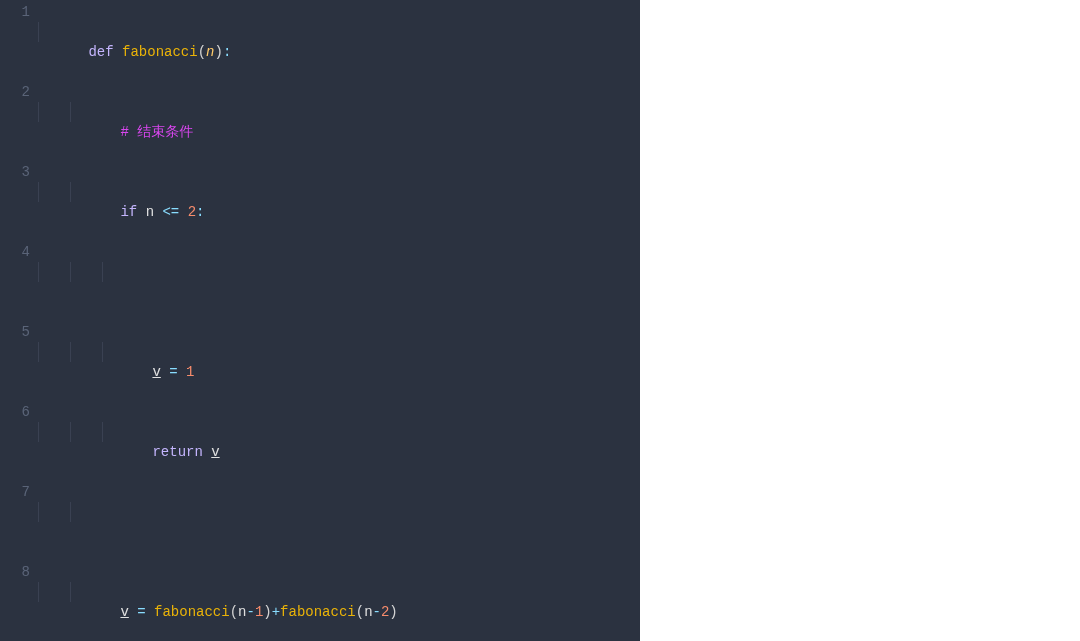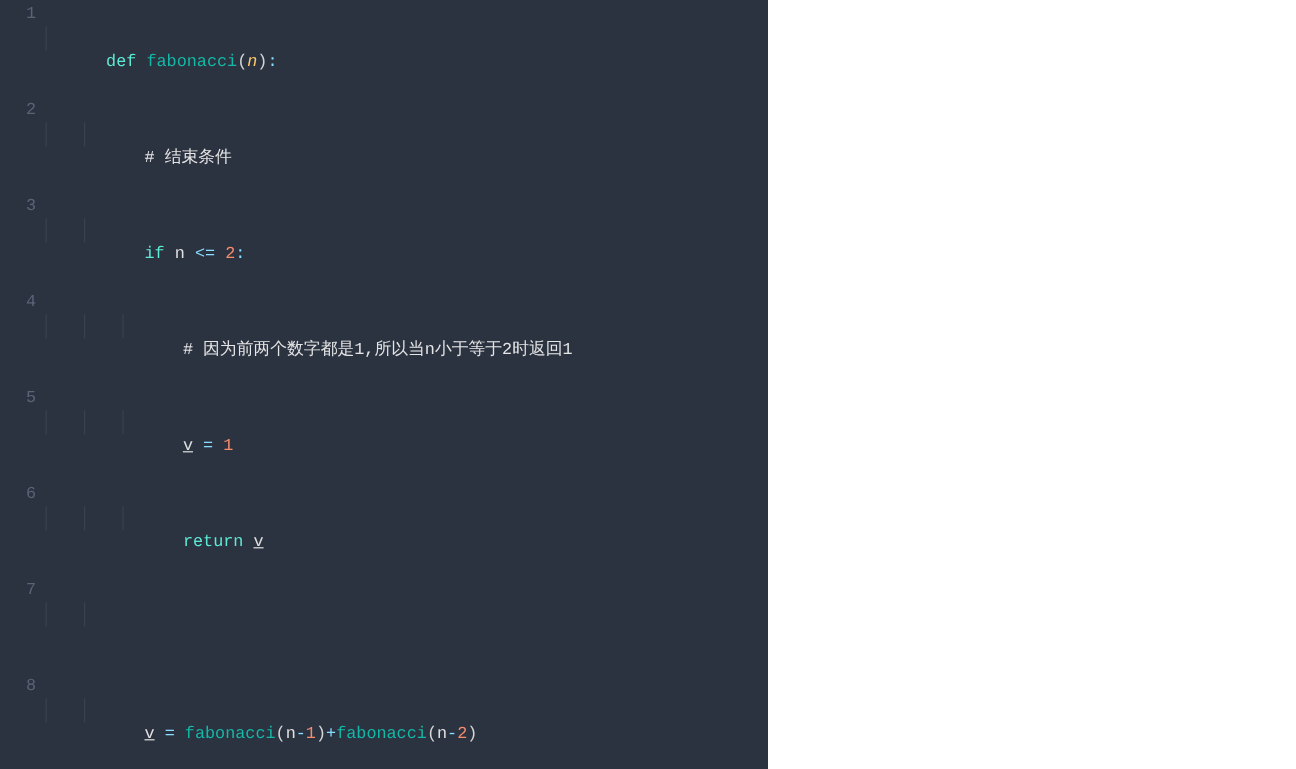--- a/index.html
+++ b/index.html
@@ -33,26 +33,26 @@
     border-left: 1px solid #3a4152;
     display: inline-block;
     height: 20px;
     position: absolute;
   }
   .code-content {
     position: relative;
     flex: 1;
     white-space: pre;
   }
-  .tok-kw   { color: #5eead4; }
-  .tok-fn   { color: #14b8a6; }
+  .tok-kw   { color: #c4b5fd; }
+  .tok-fn   { color: #eab308; }
   .tok-id   { color: #ffcb6b; font-style: italic; }
   .tok-op   { color: #89ddff; }
   .tok-num  { color: #f78c6c; }
-  .tok-cmt  { color: #e5e5e5; }
+  .tok-cmt  { color: #d946ef; }
   .tok-var  { color: #e0e0e0; }
   .tok-punc { color: #d4d4d4; }
 </style>
 </head>
 <body>
 
 <div class="code-block">
 
   <div class="code-row">
     <div class="gutter">1</div>
@@ -75,21 +75,21 @@
     <div class="code-content">
       <span class="guide" style="left:0"></span><span class="guide" style="left:32px"></span>
       <span style="display:inline-block;width:32px"></span><span class="tok-kw">if </span><span class="tok-var">n</span><span class="tok-op"> &lt;= </span><span class="tok-num">2</span><span class="tok-op">:</span>
     </div>
   </div>
 
   <div class="code-row">
     <div class="gutter">4</div>
     <div class="code-content">
       <span class="guide" style="left:0"></span><span class="guide" style="left:32px"></span><span class="guide" style="left:64px"></span>
-      <span style="display:inline-block;width:64px"></span><span class="tok-cmt"># 因为前两个数字都是1,所以当n小于等于2时返回1</span>
+      <span style="display:inline-block;width:64px"></span>
     </div>
   </div>
 
   <div class="code-row">
     <div class="gutter">5</div>
     <div class="code-content">
       <span class="guide" style="left:0"></span><span class="guide" style="left:32px"></span><span class="guide" style="left:64px"></span>
       <span style="display:inline-block;width:64px"></span><span class="tok-var" style="text-decoration:underline">v</span><span class="tok-op"> = </span><span class="tok-num">1</span>
     </div>
   </div>

